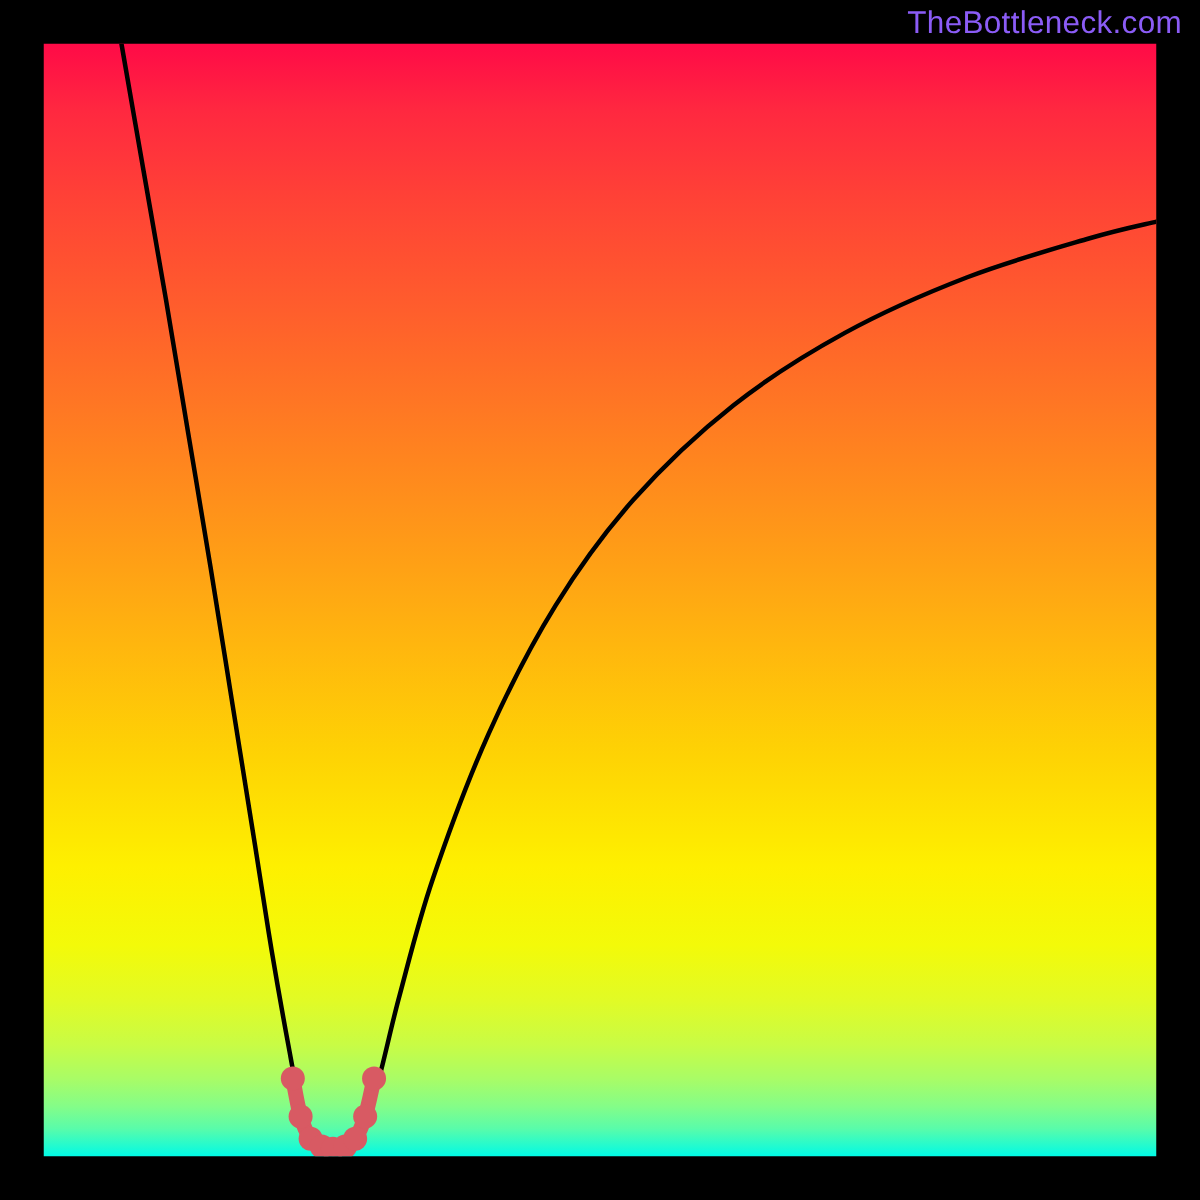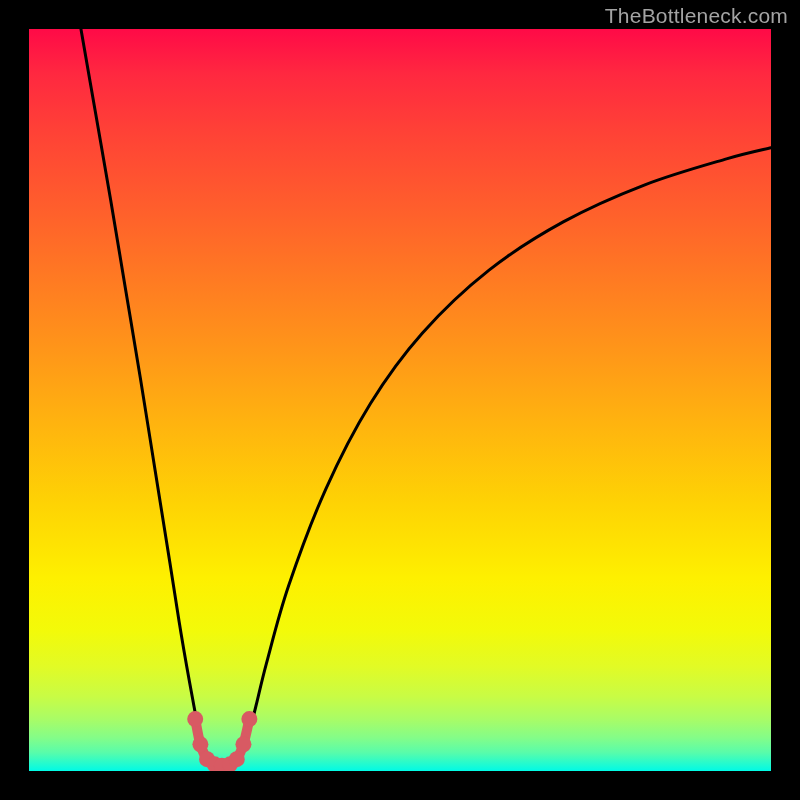--- a/index.html
+++ b/index.html
@@ -58,21 +58,21 @@
     position: absolute;
     left: 0;
     top: 0;
     width: 742px;
     height: 742px;
   }
   .watermark {
     position: absolute;
     top: 4px;
     right: 12px;
-    color: #a3a3a3;
+    color: #8b5cf6;
     font-size: 21px;
     font-weight: 400;
     letter-spacing: 0.2px;
   }
 </style>
 </head>
 <body>
 
 <div class="frame">
 

